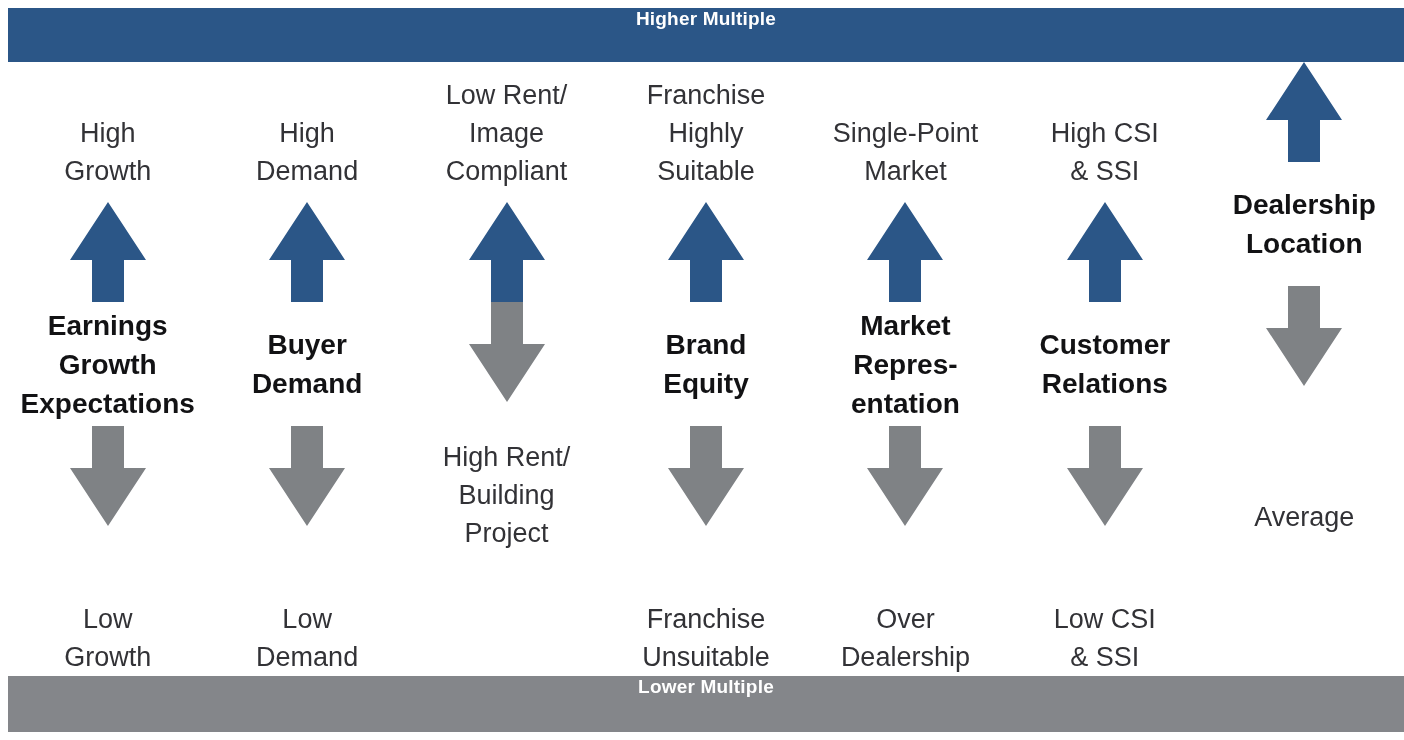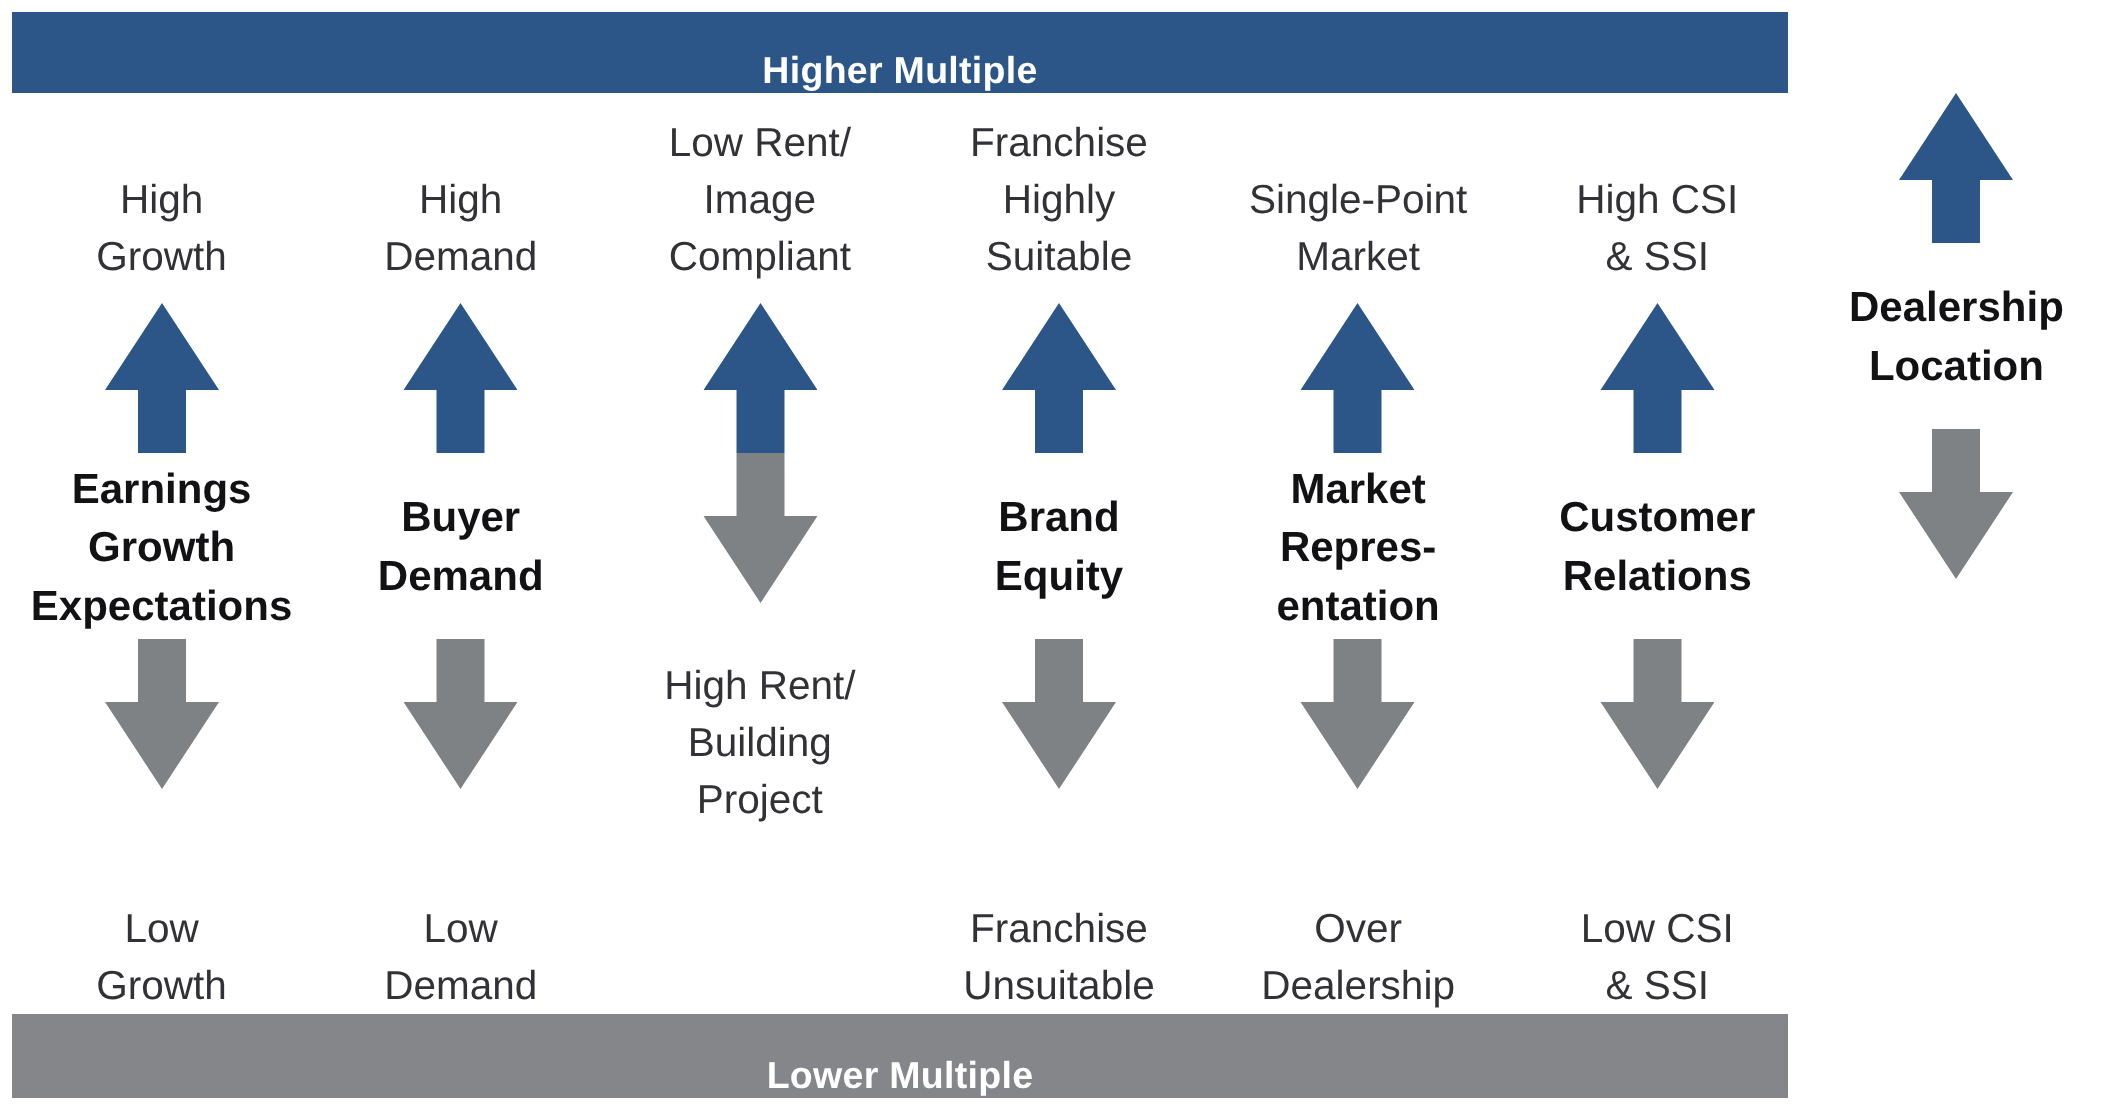--- a/index.html
+++ b/index.html
@@ -10,23 +10,23 @@
     --name-color:#121214;
   }
   *{box-sizing:border-box;}
   html,body{margin:0;padding:0;background:#ffffff;}
   body{
     width:1404px;height:740px;overflow:hidden;
     font-family:"Liberation Sans","DejaVu Sans",sans-serif;
   }
   .page{width:1404px;height:740px;padding:8px 0 0 8px;}
   .banner{
-    width:1184px;height:54px;
-    display:flex;align-items:flex-end;justify-content:center;
-    color:#ffffff;font-weight:bold;font-size:25px;letter-spacing:0.2px;
+    width:1396px;height:54px;
+    display:flex;align-items:flex-start;justify-content:center;
+    color:#ffffff;font-weight:bold;font-size:19px;letter-spacing:0.2px;
   }
   .banner-top{background:var(--blue);}
   .banner-bottom{background:var(--banner-gray);height:56px;}
   .grid{
     width:1396px;
     display:grid;
     grid-template-columns:repeat(7,1fr);
   }
   .col{display:flex;flex-direction:column;align-items:center;}
   .cell-text{
@@ -228,20 +228,23 @@
       </div>
       <div class="name-label">
           <span class="name-text">Dealership
 Location</span>
         </div>
       <div class="arrow-box">
         <svg width="76" height="100" viewBox="0 0 76 100">
             <polygon class="arrow-down" points="38,100 0,42 22,42 22,0 54,0 54,42 76,42"></polygon>
           </svg>
       </div>
+      <div class="bottom-label">
+          <span class="cell-text">Average</span>
+        </div>
     </div>
 
   </div>
 
   <div class="banner banner-bottom">
     <span>Lower Multiple</span>
   </div>
 
 </div>
 

